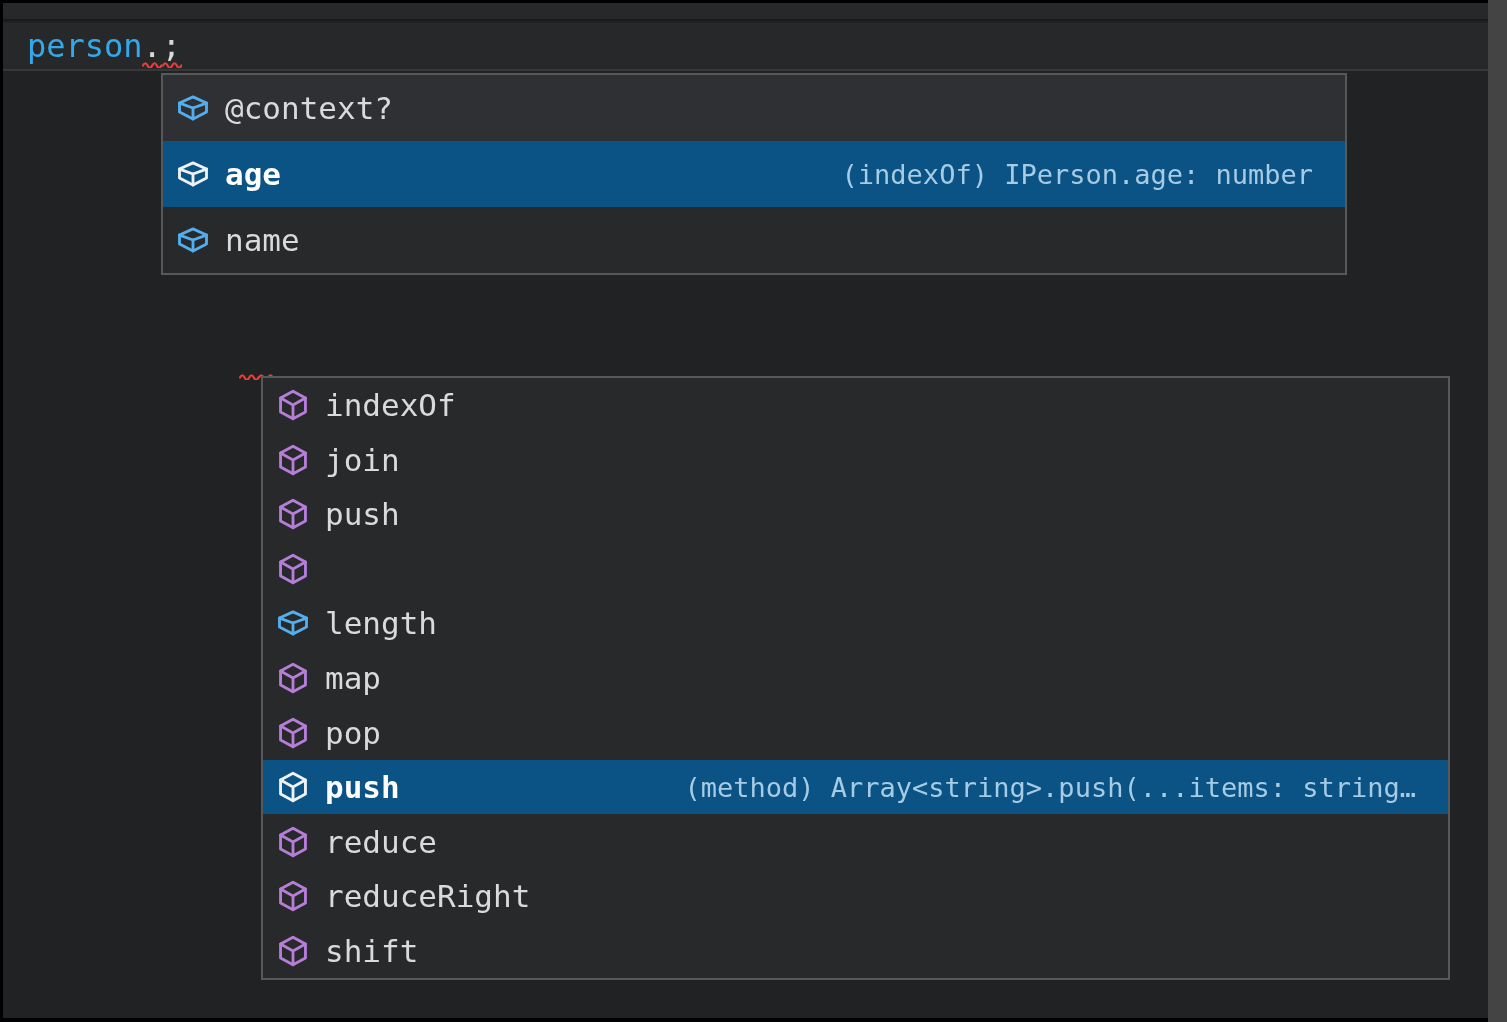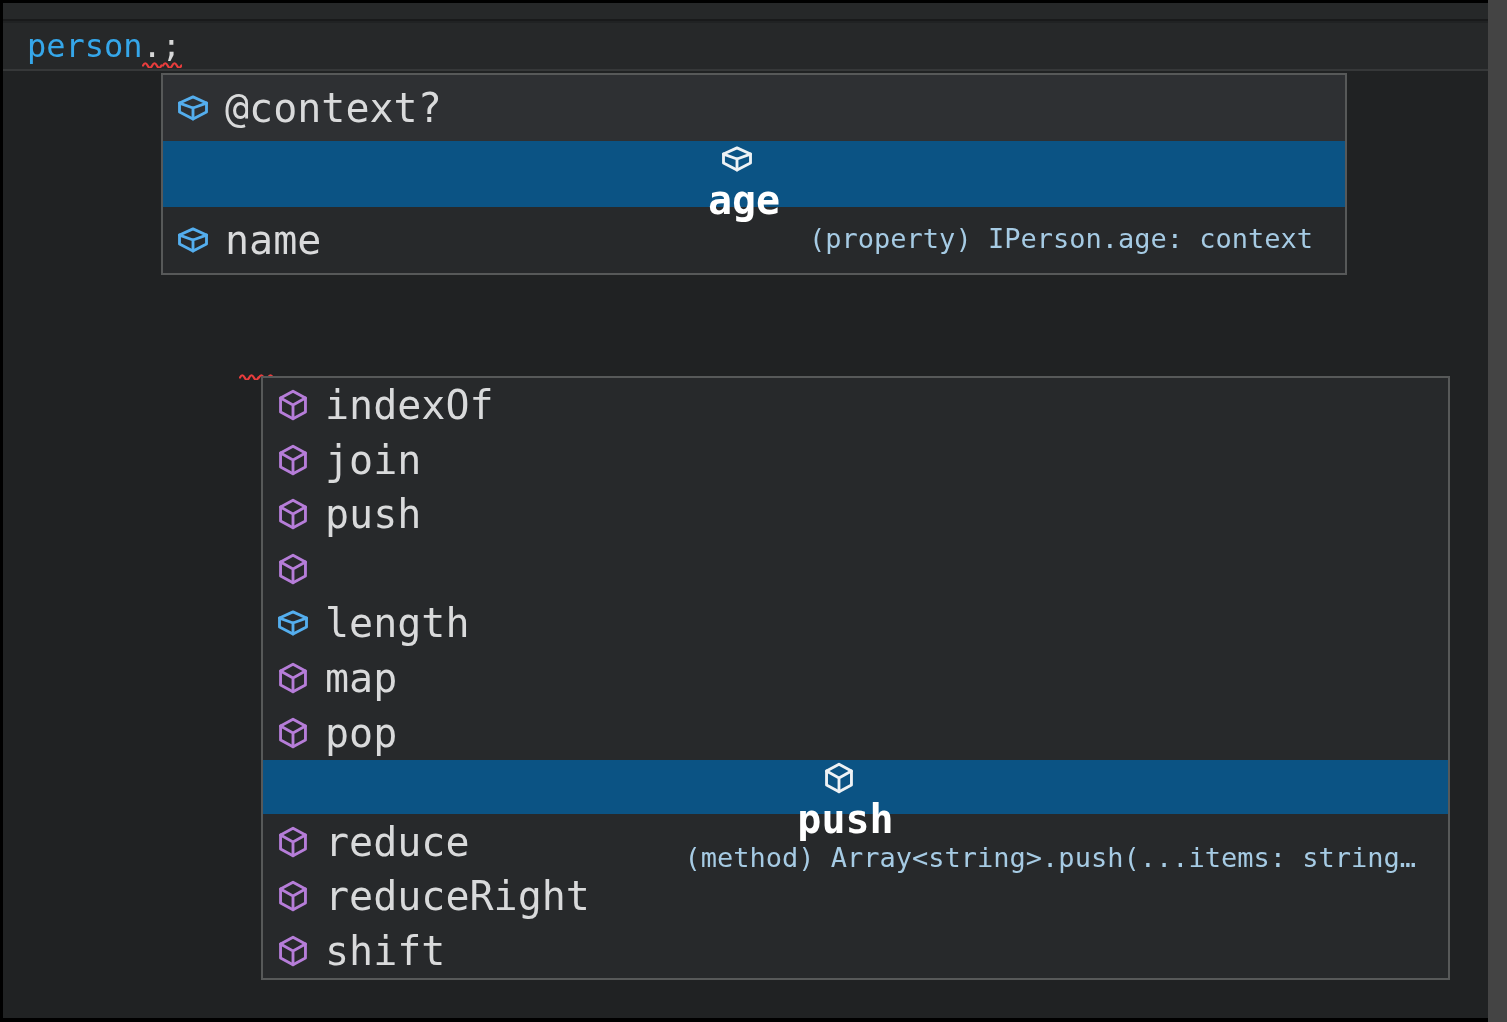--- a/index.html
+++ b/index.html
@@ -59,28 +59,28 @@
     overflow:hidden;
   }
   .suggest-1{left:158px;top:70px;width:1186px;height:202px;}
   .suggest-2{left:258px;top:373px;width:1189px;height:604px;}
   .srow{
     display:flex;align-items:center;flex:1 1 0;
     padding-left:12px;padding-right:32px;
     min-height:0;
   }
   .srow.hovered{background:var(--hover-bg);}
-  .srow.selected{background:var(--sel-bg);flex-direction:column;}
+  .srow.selected{background:var(--sel-bg);}
   .sicon{width:36px;height:36px;flex:0 0 36px;display:flex;align-items:center;justify-content:center;margin-right:14px;}
   .sicon svg{width:36px;height:36px;display:block;}
   .sicon svg path{fill:none;stroke:currentColor;stroke-width:1.9;stroke-linejoin:round;stroke-linecap:round;}
   .sicon.field{color:var(--field-icon);}
   .sicon.method{color:var(--method-icon);}
   .selected .sicon{color:var(--sel-icon) !important;}
-  .slabel{font-size:40px;color:var(--label);white-space:pre;text-align:center;}
+  .slabel{font-size:31px;color:var(--label);white-space:pre;text-align:center;}
   .selected .slabel{color:var(--label-sel);font-weight:bold;}
   .sdetail{margin-left:auto;font-size:27px;color:var(--detail);white-space:pre;}
 </style>
 </head>
 <body>
 
 <div class="screen">
   <div class="canvas">
 
     <div class="topstrip"></div>
@@ -105,21 +105,21 @@
           <span class="slabel">@context?</span>
         </div>
         <div class="srow selected">
           <span class="sicon field">
             <svg viewBox="0 0 24 24">
               <path d="M12 4.6 L21 8.7 L21 14.7 L12 19.4 L3 14.7 L3 8.7 Z"></path>
               <path d="M3 8.7 L12 12 L21 8.7 M12 12 L12 19.4"></path>
             </svg>
           </span>
           <span class="slabel">age</span>
-          <span class="sdetail">(property) IPerson.age: context</span>
+          <span class="sdetail">(indexOf) IPerson.age: number</span>
         </div>
         <div class="srow">
           <span class="sicon field">
             <svg viewBox="0 0 24 24">
               <path d="M12 4.6 L21 8.7 L21 14.7 L12 19.4 L3 14.7 L3 8.7 Z"></path>
               <path d="M3 8.7 L12 12 L21 8.7 M12 12 L12 19.4"></path>
             </svg>
           </span>
           <span class="slabel">name</span>
         </div>

